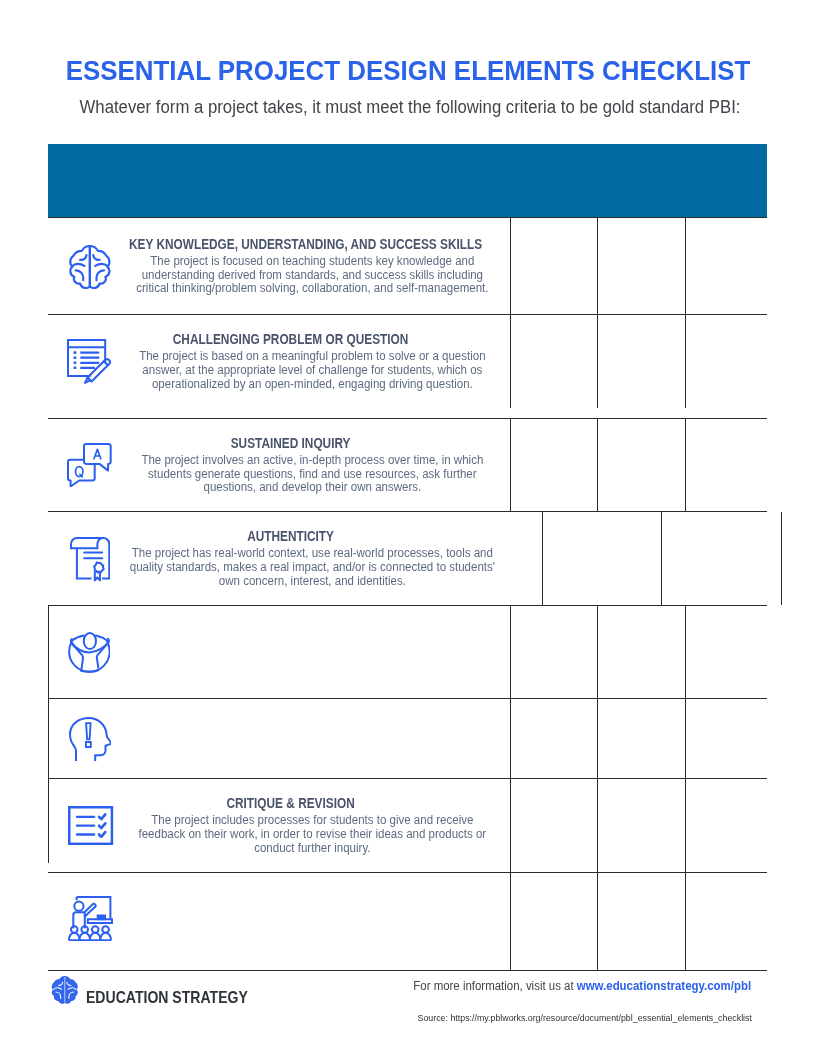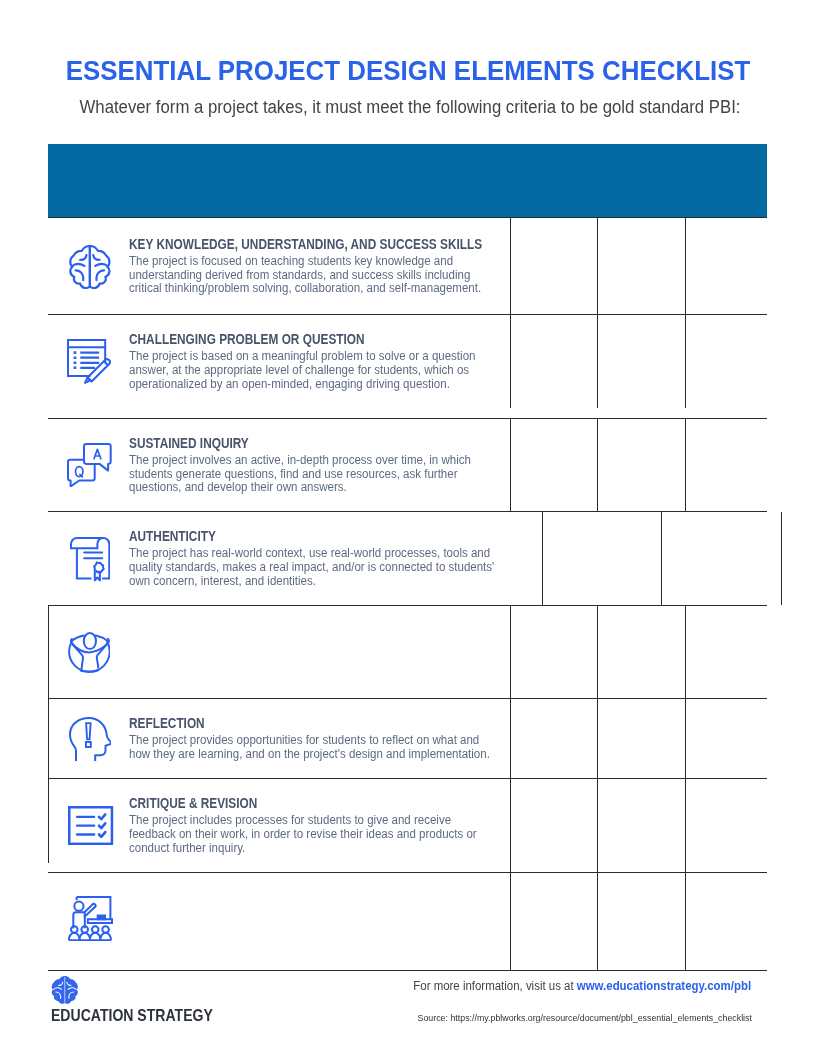--- a/index.html
+++ b/index.html
@@ -17,41 +17,41 @@
   .thead .ci:nth-of-type(2){flex:0 0 87px;}
   .thead .ci:nth-of-type(3){flex:0 0 88px;}
   .thead .ci:nth-of-type(4){flex:0 0 81.5px;padding-left:6px;}
   .row{display:flex;border-top:1.25px solid #2b2b2b;box-sizing:border-box;}
   .row .c0{width:462px;flex:0 0 462px;display:flex;align-items:center;padding:0 14px 0 14px;box-sizing:border-box;}
   .row .ci{border-left:1.25px solid #2b2b2b;box-sizing:border-box;}
   .row .ci:nth-of-type(2){flex:0 0 87px;}
   .row .ci:nth-of-type(3){flex:0 0 88px;}
   .row .ci:nth-of-type(4){flex:0 0 81.5px;}
   .icowrap{width:66px;flex:0 0 66px;display:flex;align-items:center;justify-content:center;position:relative;left:-5px;top:1px;}
-  .txt{flex:1;padding-left:0.5px;}
+  .txt{flex:1;padding-left:0.5px;text-align:center;}
   .h{color:#49536b;font-size:14px;font-weight:bold;letter-spacing:0px;margin-bottom:2px;line-height:17px;white-space:nowrap;transform:scaleX(.846);transform-origin:left center;}
   .d{color:#5d6a82;font-size:12px;line-height:13.9px;width:382px;transform:scaleX(.960);transform-origin:left top;}
   .tbot{border-top:1.25px solid #2b2b2b;}
   #rows .row:nth-child(1){height:97px;}
   #rows .row:nth-child(2){height:94px;}
   #rows .row:nth-child(3){height:93px;margin-top:10px;}
   #rows .row:nth-child(4){height:94px;gap:32px;}
   #rows .row:nth-child(5){height:93px;}
   #rows .row:nth-child(6){height:80px;}
   #rows .row:nth-child(7){height:94px;}
   #rows .row:nth-child(8){height:98px;}
   #rows .row:nth-child(8) .icowrap{top:-3px;}
   #rows .row:nth-child(1) .icowrap{top:1px;left:-4px;}
   #rows .row:nth-child(2) .icowrap{top:0px;left:-5.7px;}
   #rows .row:nth-child(3) .icowrap{top:0px;left:-5.7px;}
   #rows .row:nth-child(5) .icowrap{top:2.5px;left:-6px;}
   #rows .row:nth-child(6) .icowrap{top:1px;}
   #rows .row:nth-child(7) .icowrap{top:0px;left:-4px;}
   .footer{position:absolute;left:50.5px;top:976.5px;width:716px;}
-  .brand{position:absolute;left:0;top:0;display:flex;align-items:flex-start;flex-direction:column;}
+  .brand{position:absolute;left:0;top:0;display:flex;align-items:flex-end;}
   .brand .logo{display:block;width:29px;height:28px;margin-right:6.9px;margin-top:-0.5px;}
   .brandname{position:relative;top:3px;color:#2d3338;font-size:15.9px;font-weight:bold;letter-spacing:0px;white-space:nowrap;display:inline-block;transform:scaleX(.884);transform-origin:left center;}
   .finfo{position:absolute;right:15px;top:2px;text-align:right;}
   .f1{font-size:12px;color:#3f4448;white-space:nowrap;display:block;}
   .f1 span.inner{display:inline-block;transform:scaleX(.954);transform-origin:right center;}
   .f1 a{color:#2a62ea;font-weight:bold;text-decoration:none;}
   .f2{font-size:9.5px;color:#2d3338;margin-top:19px;white-space:nowrap;display:block;}
   .f2 span.inner{display:inline-block;transform:scaleX(.929);transform-origin:right center;}
 </style>
 </head>
@@ -213,24 +213,20 @@
         </div>
         <div class="row">
           <div class="c0">
             <div class="icowrap">
               <svg width="42.8" height="45" viewBox="0 0 42.8 45" fill="none" stroke="#2a5fef" stroke-width="2.0" stroke-linecap="butt" stroke-linejoin="round">
                 <path d="M7.0 44.0 L7.0 33.5 C7.0 32.0 6.5 31.0 5.6 29.8 C2.8 26.2 1.0 21.9 1.0 17.4 C1.0 7.2 10.0 1.0 19.9 1.0 C29.4 1.0 36.9 8.1 37.7 18.0 C37.8 19.2 38.2 20.3 38.9 21.3 L41.7 25.2 C42.2 25.9 41.9 26.8 41.1 27.1 L36.5 28.8 L36.5 33.6 C36.5 36.1 34.4 38.2 31.9 38.2 L26.2 38.2 L26.2 44.0"></path>
                 <path d="M17.1 6.1 L21.6 6.1 L20.6 22.3 L18.1 22.3 Z" stroke-linejoin="miter" stroke-width="1.9"></path>
                 <rect x="16.9" y="25.0" width="4.9" height="5.0" stroke-linejoin="miter" stroke-width="1.9"></rect>
               </svg>
             </div>
-            <div class="txt">
-              <div class="h">REFLECTION</div>
-              <div class="d">The project provides opportunities for students to reflect on what and how they are learning, and on the project's design and implementation.</div>
-            </div>
           </div>
           <div class="ci"></div>
           <div class="ci"></div>
           <div class="ci"></div>
         </div>
         <div class="row">
           <div class="c0">
             <div class="icowrap">
               <svg width="45.3" height="39.2" viewBox="0 0 45.3 39.2" fill="none" stroke="#2a5fef" stroke-width="2.6" stroke-linecap="butt" stroke-linejoin="miter">
                 <rect x="1.25" y="1.25" width="42.7" height="36.6" stroke-width="2.5"></rect>

